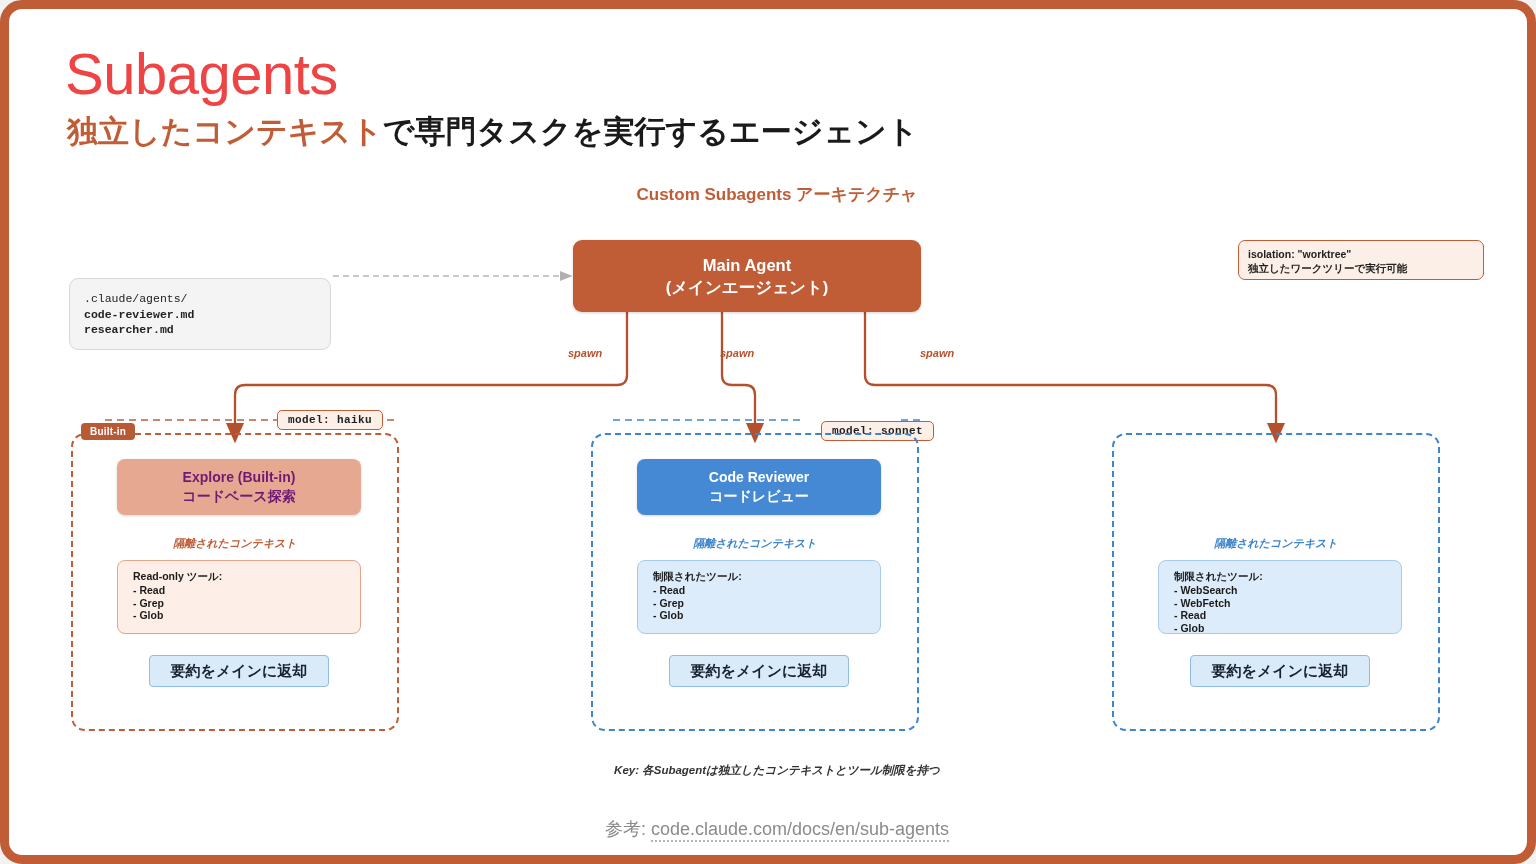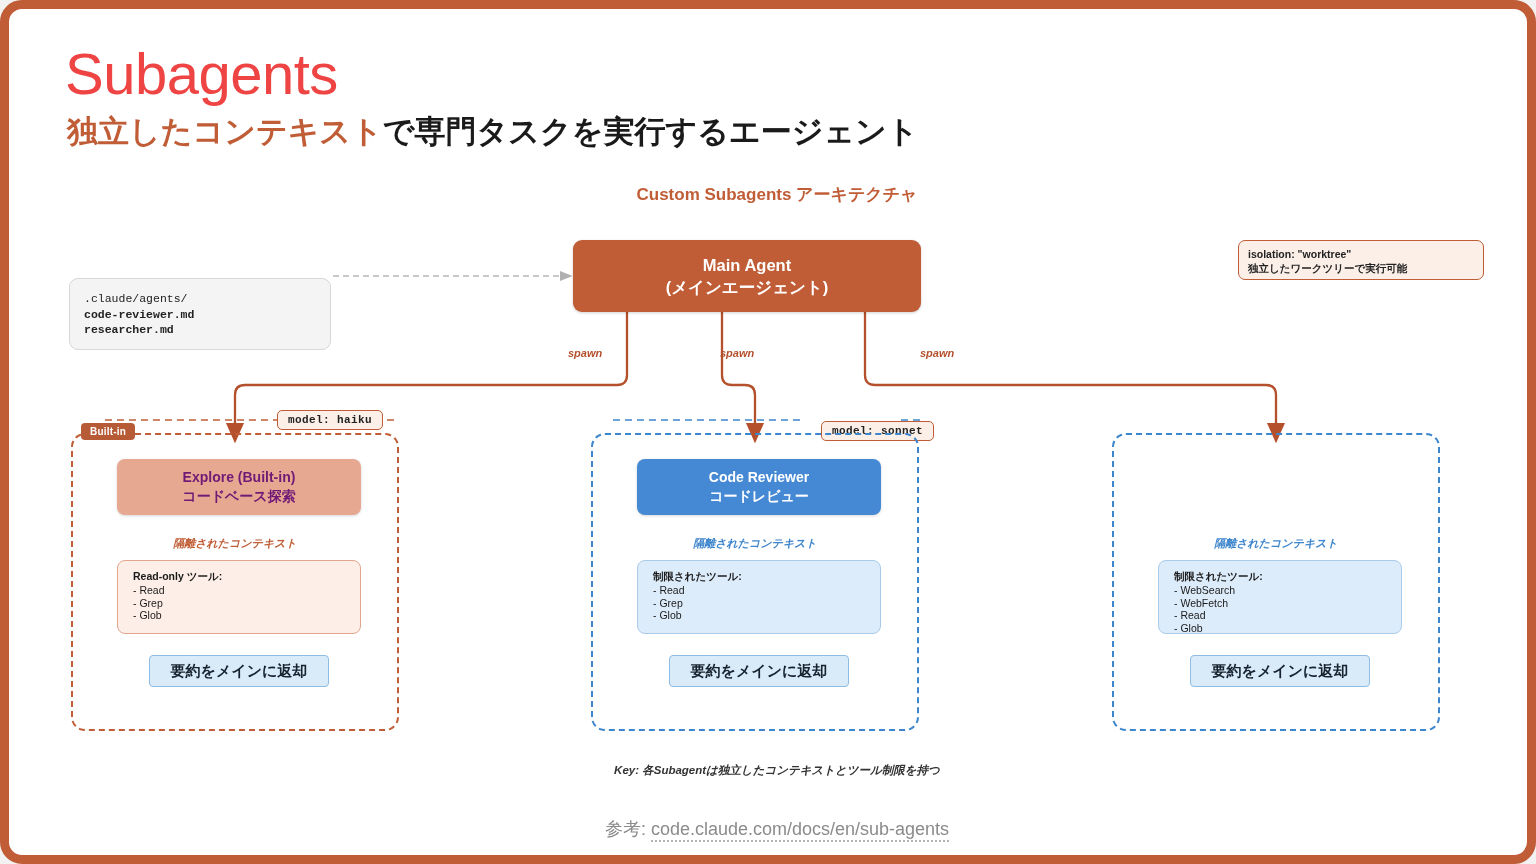--- a/index.html
+++ b/index.html
@@ -111,21 +111,21 @@
   .ctx-label.blue{color:#3d85cc;}
 
   .tools-box{
     position:absolute;left:44px;top:125px;width:244px;height:74px;
     box-sizing:border-box;border-radius:8px;padding:9px 15px;
     font-size:10.5px;line-height:12.8px;color:#1a1a1a;font-weight:700;
   }
   .tools-box.peach{background:#fdefe7;border:1px solid #e3a58c;}
   .tools-box.lblue{background:#ddecfa;border:1px solid #a8cbea;}
   .tools-box .t-title{font-weight:700;margin-bottom:1px;}
-  .tools-box .t-item{font-weight:400;}
+  .tools-box .t-item{font-weight:700;}
 
   .return-btn{
     position:absolute;left:76px;top:220px;width:180px;height:32px;
     box-sizing:border-box;border-radius:4px;
     background:#d9eaf8;border:1px solid #8fbce3;
     display:flex;align-items:center;justify-content:center;
     font-size:15px;font-weight:700;color:#16222e;
   }
 
   

